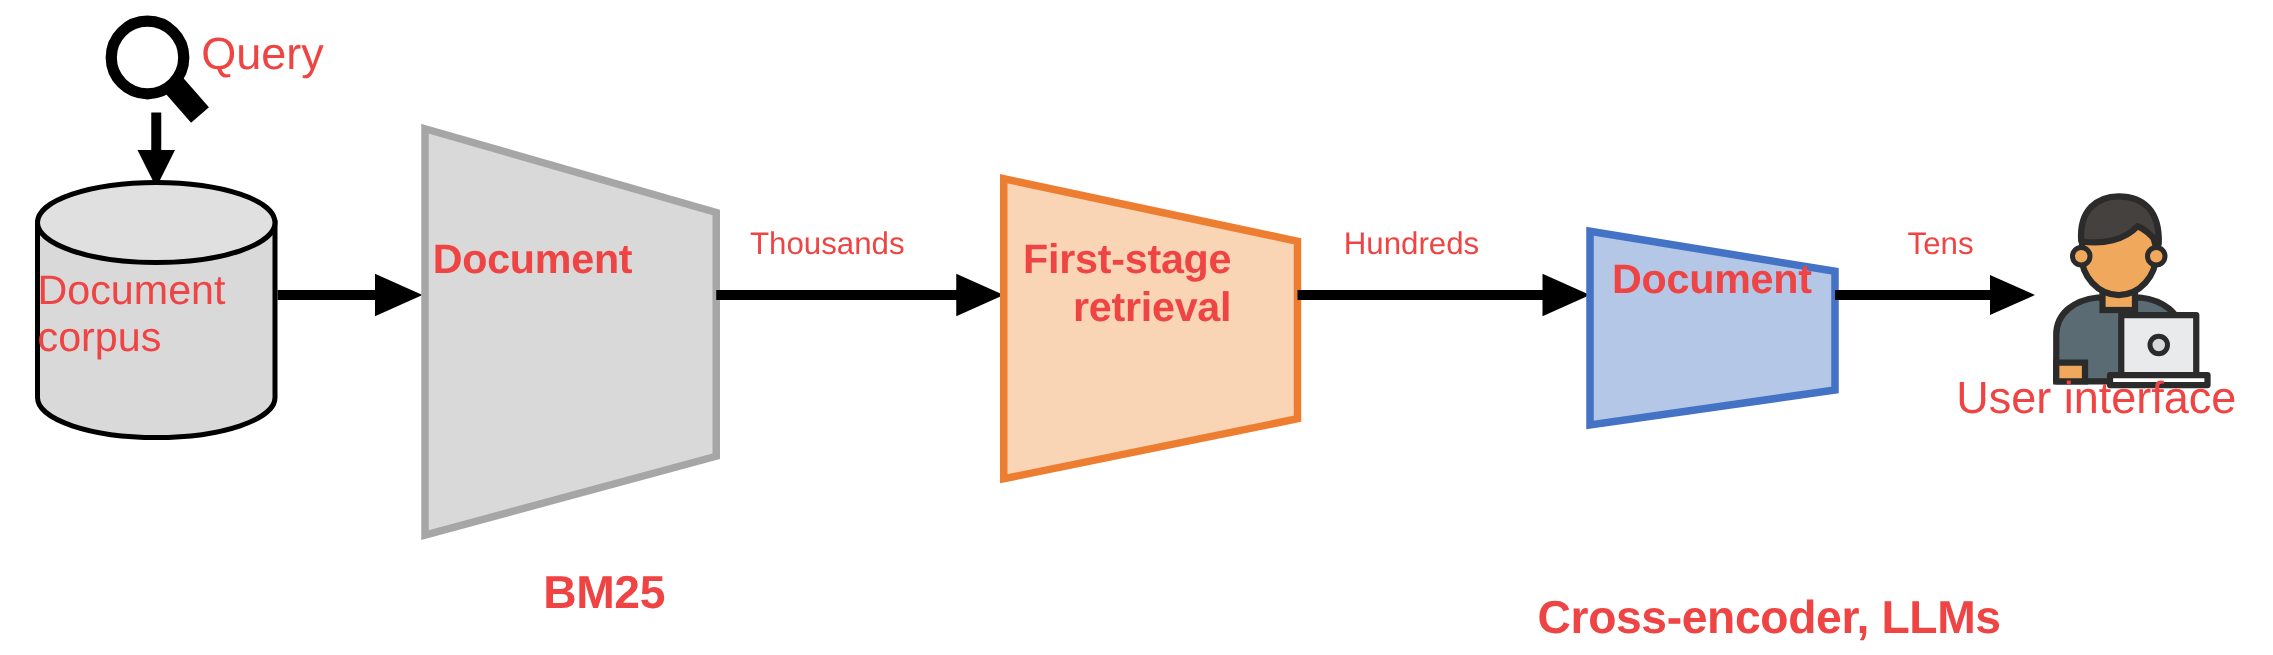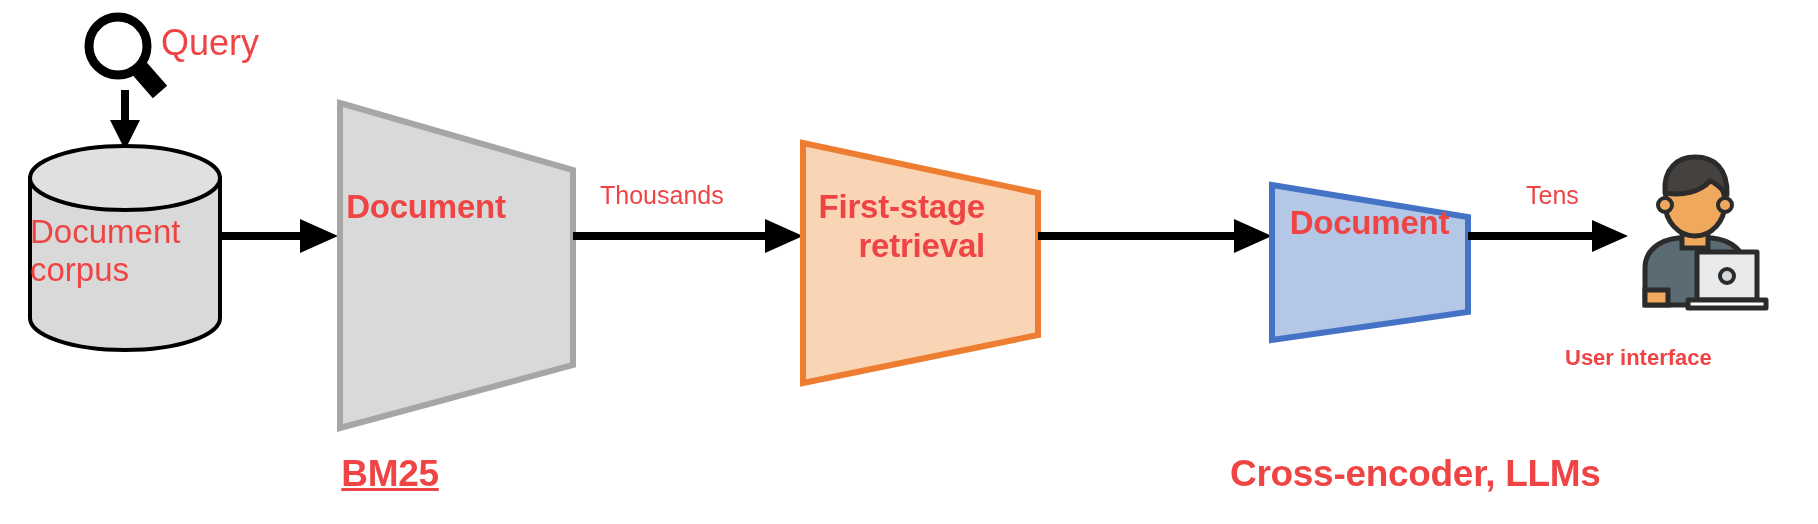--- a/index.html
+++ b/index.html
@@ -3,21 +3,21 @@
 <meta charset="utf-8">
 <style>
   html,body{margin:0;padding:0;background:#ffffff;}
   #stage{position:relative;width:1818px;height:524px;background:#ffffff;overflow:hidden;
          font-family:"Liberation Sans","DejaVu Sans",sans-serif;}
   .svg-layer{position:absolute;left:0;top:0;width:1818px;height:524px;}
   .lbl{position:absolute;color:#ef4444;white-space:nowrap;line-height:1;}
   .stage-name{font-weight:bold;font-size:33px;letter-spacing:-0.2px;}
   .flow-lbl{font-weight:normal;font-size:25px;}
   .bottom-lbl{font-weight:bold;font-size:37px;letter-spacing:-0.3px;}
-  .ui-lbl{font-weight:bold;font-size:22px;margin-top:47px;}
+  .ui-lbl{font-weight:normal;font-size:36px;}
   .query-lbl{font-weight:normal;font-size:36px;}
   .cyl-lbl{font-weight:normal;font-size:33px;text-align:left;width:190px;line-height:1.16;}
 </style>
 </head>
 <body>
 
 <div id="stage">
 
   <svg class="svg-layer" viewBox="0 0 1818 524">
 
@@ -97,20 +97,21 @@
   </div>
 
   <div class="lbl stage-name" style="left:795px;top:188px;width:190px;text-align:right;line-height:1.18;">
     <div>First-stage</div>
     <div>retrieval</div>
   </div>
 
   <div class="lbl stage-name" style="left:1282px;top:206px;width:175px;text-align:center;">Document</div>
 
   <div class="lbl flow-lbl" style="left:600px;top:183px;">Thousands</div>
+  <div class="lbl flow-lbl" style="left:1075px;top:183px;">Hundreds</div>
   <div class="lbl flow-lbl" style="left:1490px;top:183px;margin-left:36px;">Tens</div>
 
   <div class="lbl ui-lbl" style="left:1565px;top:300px;">User interface</div>
 
-  <div class="lbl bottom-lbl" style="left:260px;top:455px;width:260px;text-align:center;text-decoration:underline;">BM25</div>
-  <div class="lbl bottom-lbl" style="left:1230px;top:455px;width:380px;text-align:left;">Cross-encoder, LLMs</div>
+  <div class="lbl bottom-lbl" style="left:272px;top:455px;width:260px;text-align:right;">BM25</div>
+  <div class="lbl bottom-lbl" style="left:1230px;top:475px;width:380px;text-align:left;">Cross-encoder, LLMs</div>
 
 </div>
 
 </body></html>

